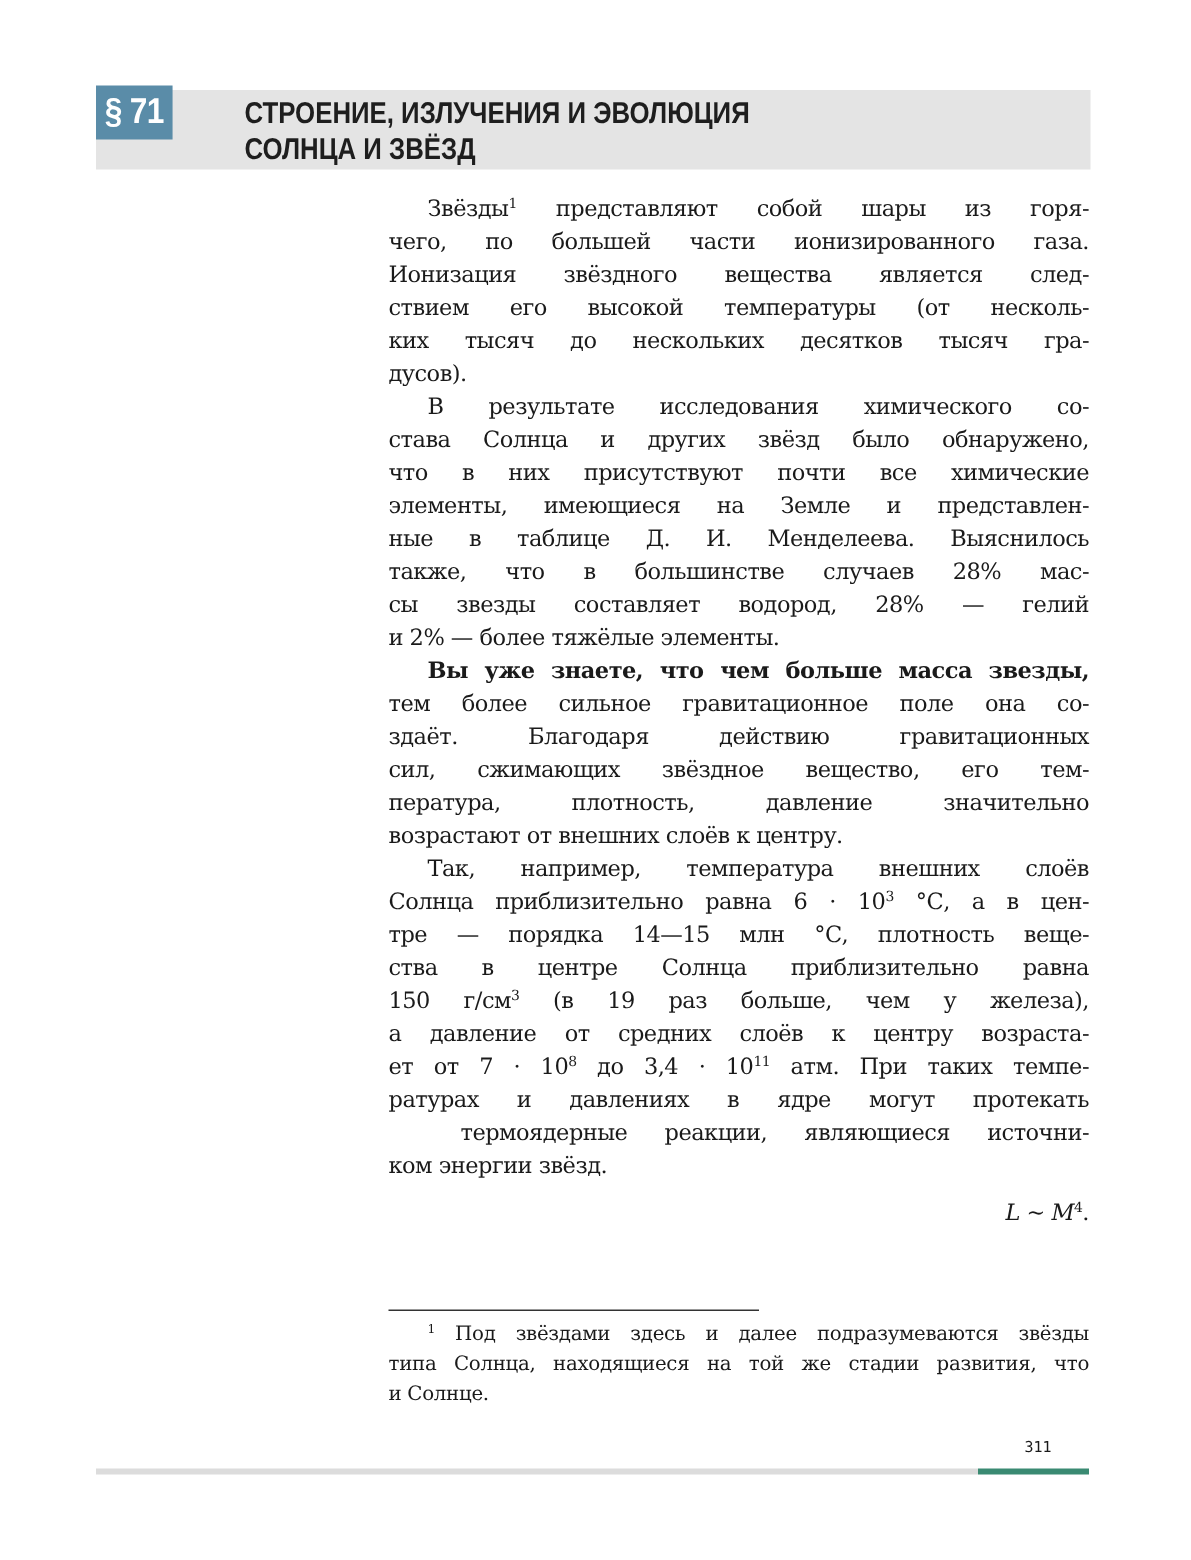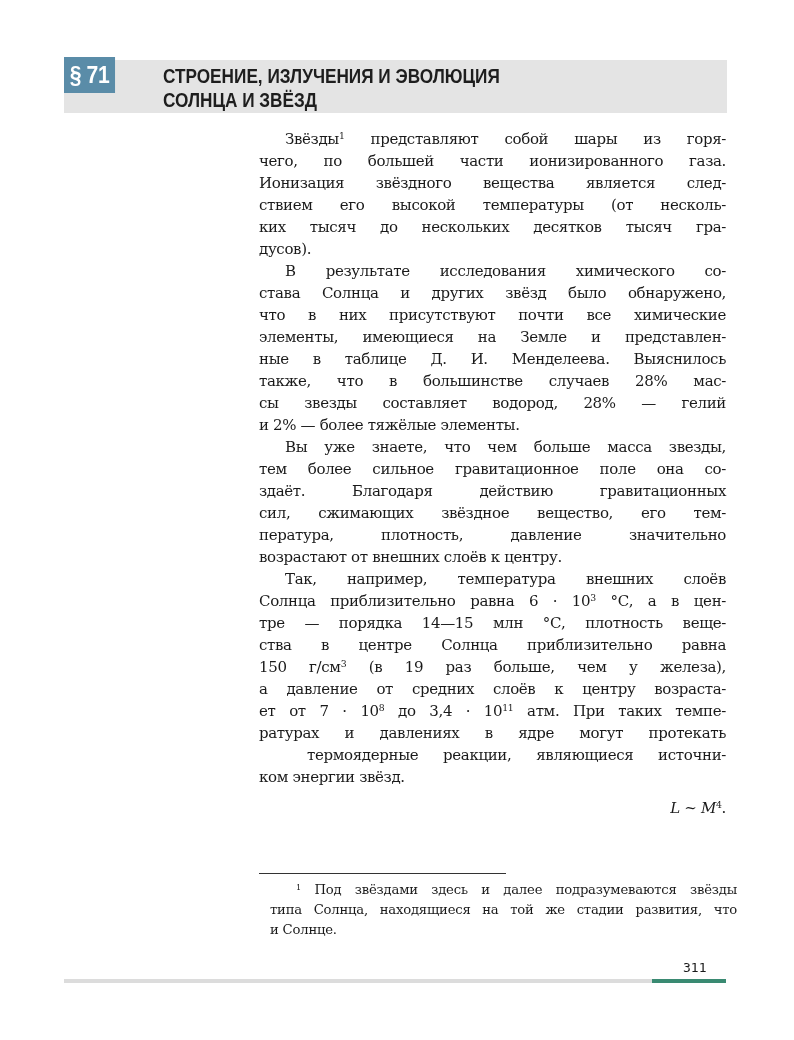--- a/index.html
+++ b/index.html
@@ -11,25 +11,25 @@
     .body-text { position: absolute; left: 259px; top: 128px; width: 467px; font-size: 15px; line-height: 22px; text-align: justify; font-family: "DejaVu Serif", serif; letter-spacing: -0.35px; }
     .body-text p { margin: 0; text-indent: 26px; }
     .body-text .ln { display: block; text-align: justify; text-align-last: justify; white-space: nowrap; }
     .body-text .ln.last { text-align-last: left; }
     .formula { text-align: right; margin-top: 9px; font-style: italic; }
     .formula .up { font-style: normal; }
     sup { font-size: 0.62em; line-height: 0; vertical-align: 0.55em; }
     .emph { font-weight: bold; font-style: italic; }
     .ital { font-style: italic; }
     .footnote-rule { position: absolute; left: 259px; top: 873px; width: 247px; height: 1px; background: #333; }
-    .footnote { position: absolute; left: 270px; top: 880px; width: 467px; font-size: 13.2px; line-height: 20px; font-family: "DejaVu Serif", serif; letter-spacing: -0.2px; }
+    .footnote { position: absolute; left: 259px; top: 880px; width: 467px; font-size: 13.2px; line-height: 20px; font-family: "DejaVu Serif", serif; letter-spacing: -0.2px; }
     .footnote .ln { display: block; text-align: justify; text-align-last: justify; white-space: nowrap; }
     .footnote .ln.first { padding-left: 26px; }
     .footnote .ln.last { text-align-last: left; }
-    .page-number { position: absolute; left: 683px; top: 960px; font-family: "DejaVu Sans Mono", monospace; font-size: 13px; color: #1a1a1a; }
+    .page-number { position: absolute; left: 683px; top: 960px; font-family: "DejaVu Sans Mono", monospace; font-size: 10px; color: #1a1a1a; }
     .footer-gray { position: absolute; left: 64px; top: 979px; width: 588px; height: 4px; background: #dcdcdc; }
     .footer-green { position: absolute; left: 652px; top: 979px; width: 74px; height: 4px; background: #3a8a72; }
   </style>
 </head>
 <body>
 
 <div class="header-band"></div>
 <div class="section-badge">§ 71</div>
 <div class="section-title">
   <div>СТРОЕНИЕ, ИЗЛУЧЕНИЯ И ЭВОЛЮЦИЯ</div>
@@ -49,21 +49,21 @@
     <span class="ln" style="padding-left: 26px; text-indent: 0px;">В результате исследования химического со-</span>
     <span class="ln" style="text-indent: 0px;">става Солнца и других звёзд было обнаружено,</span>
     <span class="ln" style="text-indent: 0px;">что в них присутствуют почти все химические</span>
     <span class="ln" style="text-indent: 0px;">элементы, имеющиеся на Земле и представлен-</span>
     <span class="ln" style="text-indent: 0px;">ные в таблице Д. И. Менделеева. Выяснилось</span>
     <span class="ln" style="text-indent: 0px;">также, что в большинстве случаев 28% мас-</span>
     <span class="ln" style="text-indent: 0px;">сы звезды составляет водород, 28% — гелий</span>
     <span class="ln last" style="text-indent: 0px;">и 2% — более тяжёлые элементы.</span>
   </p>
   <p>
-    <span class="ln" style="padding-left: 26px; text-indent: 0px;">Вы уже знаете, что чем больше масса звезды,</span>
+    <span class="ln" style="padding-left: 26px; text-indent: 0px; font-weight: bold;">Вы уже знаете, что чем больше масса звезды,</span>
     <span class="ln" style="text-indent: 0px;">тем более сильное гравитационное поле она со-</span>
     <span class="ln" style="text-indent: 0px;">здаёт. Благодаря действию гравитационных</span>
     <span class="ln" style="text-indent: 0px;">сил, сжимающих звёздное вещество, его тем-</span>
     <span class="ln" style="text-indent: 0px;">пература, плотность, давление значительно</span>
     <span class="ln last" style="text-indent: 0px;">возрастают от внешних слоёв к центру.</span>
   </p>
   <p>
     <span class="ln" style="padding-left: 26px; text-indent: 0px;">Так, например, температура внешних слоёв</span>
     <span class="ln" style="text-indent: 0px;"><span>Солнца приблизительно равна 6 · 10</span><sup>3</sup><span> °С, а в цен-</span></span>
     <span class="ln" style="text-indent: 0px;">тре — порядка 14—15 млн °С, плотность веще-</span>

